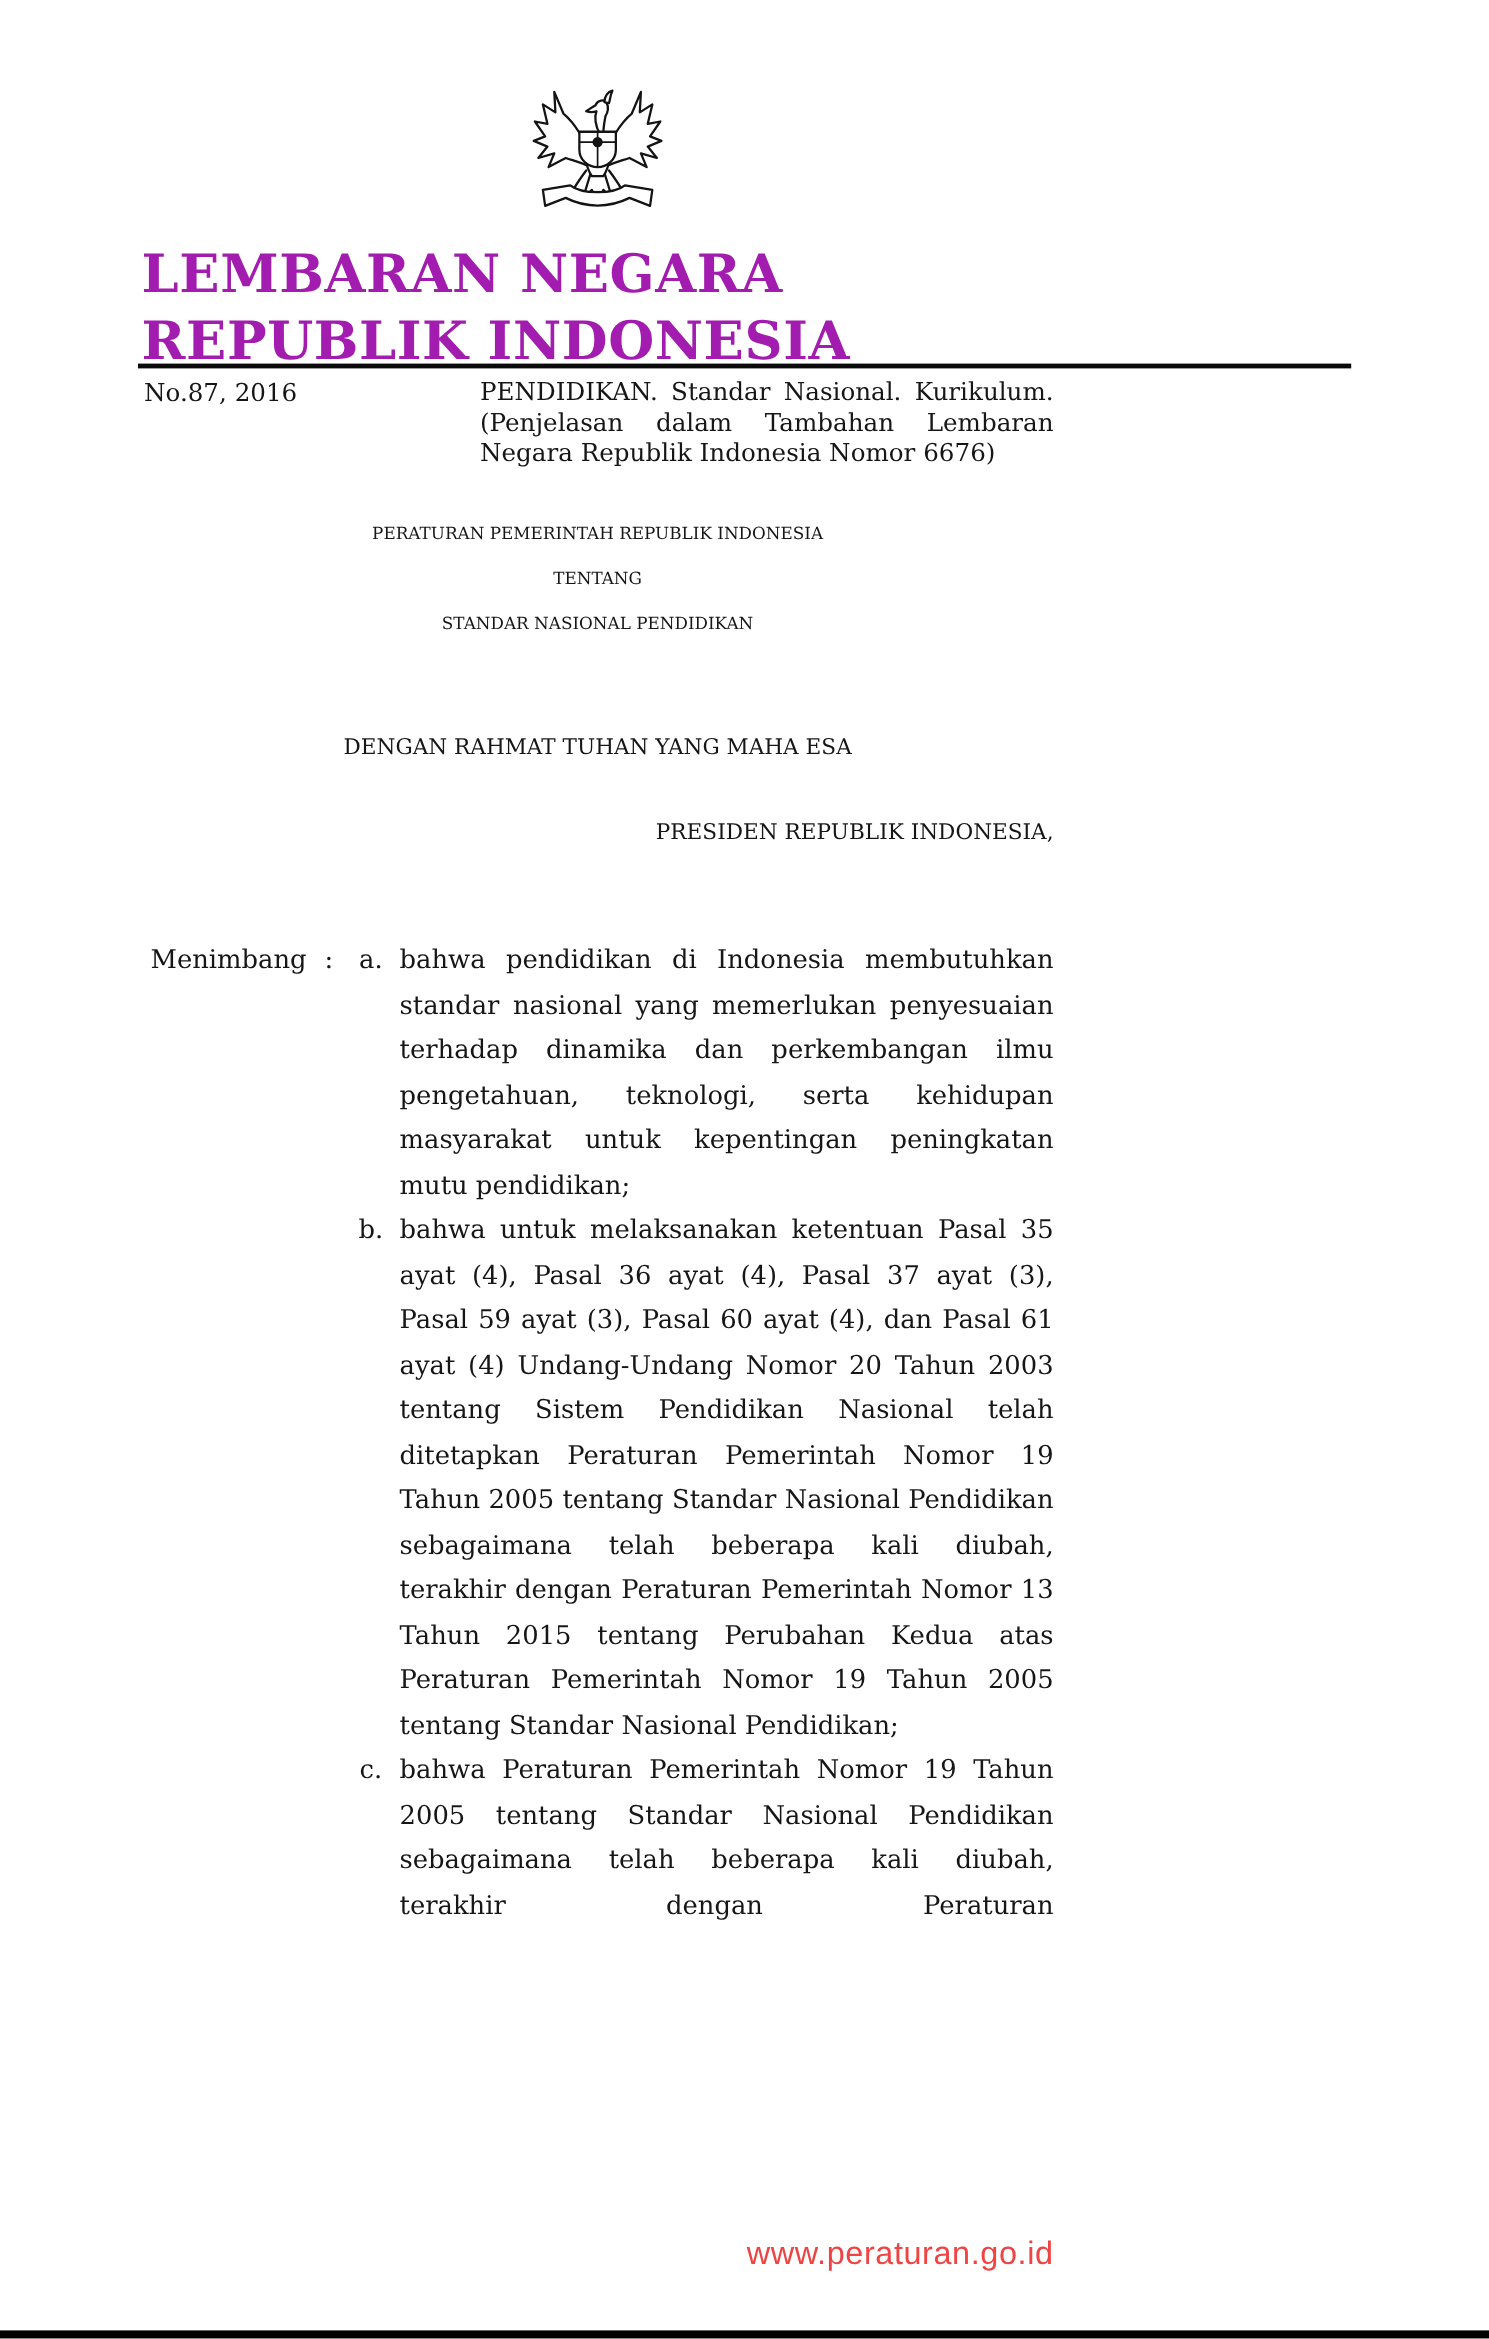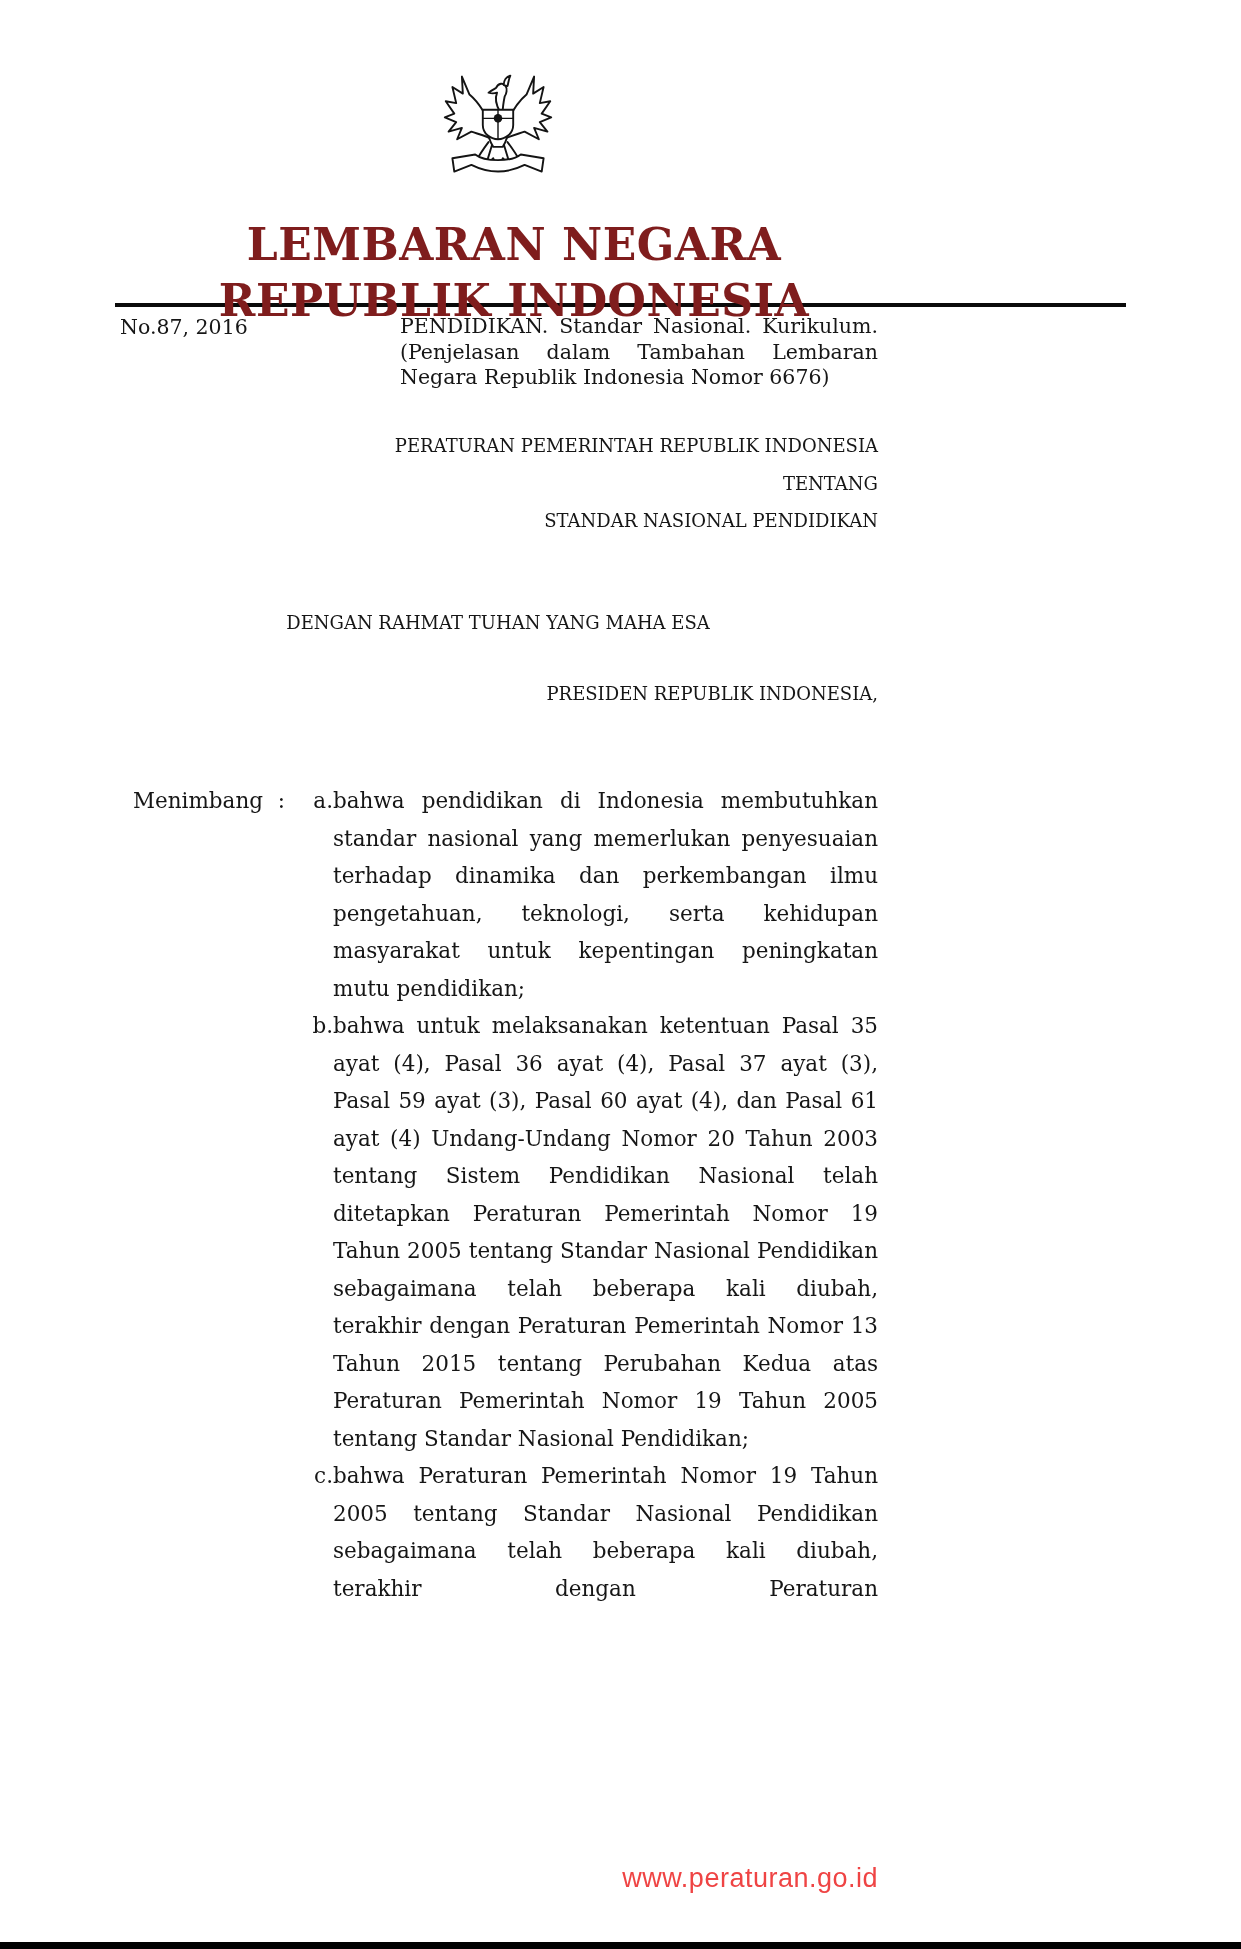--- a/index.html
+++ b/index.html
@@ -26,27 +26,27 @@
     left: 50%;
     transform: translateX(-50%);
     width: 114px;
     height: 122px;
   }
   .masthead {
     position: absolute;
     top: 201px;
     left: 0;
     width: 100%;
-    margin: 16px;
-    text-align: center;
+    margin: 0;
+    text-align: left;
     font-size: 44px;
     line-height: 56px;
     font-weight: bold;
     letter-spacing: 0.5px;
-    color: #7f1d1d;
+    color: #a21caf;
   }
   .masthead span { display: block; }
   .rule {
     position: absolute;
     top: 303px;
     left: 115px;
     width: 1011px;
     height: 4px;
     background: #0a0a0a;
   }
@@ -58,22 +58,22 @@
     font-size: 20.5px;
     line-height: 25.5px;
   }
   .edition { position: absolute; left: 2px; top: 1px; white-space: nowrap; }
   .subject { position: absolute; left: 282px; top: 0; width: 478px; text-align: justify; }
   .title-block {
     position: absolute;
     top: 427px;
     left: 0;
     width: 100%;
-    text-align: right;
-    font-size: 18px;
+    text-align: center;
+    font-size: 14px;
     line-height: 37.5px;
   }
   .invocation, .authority {
     position: absolute;
     left: 0;
     width: 100%;
     text-align: center;
     font-size: 18px;
     line-height: 30px;
   }
@@ -82,21 +82,21 @@
   .considerations {
     position: absolute;
     top: 782px;
     left: 0;
     width: 100%;
     display: grid;
     grid-template-columns: 145px 22px 48px auto;
     font-size: 21.5px;
     line-height: 37.5px;
   }
-  .c-label, .c-colon, .c-marker { text-align: right; }
+  .c-label, .c-colon, .c-marker { text-align: center; }
   .c-text { text-align: justify; }
   .c-text.continued { text-align-last: justify; }
   .watermark {
     position: absolute;
     top: 1863px;
     left: 0;
     width: 100%;
     text-align: right;
     font-family: "Liberation Sans", "DejaVu Sans", sans-serif;
     font-size: 27px;

